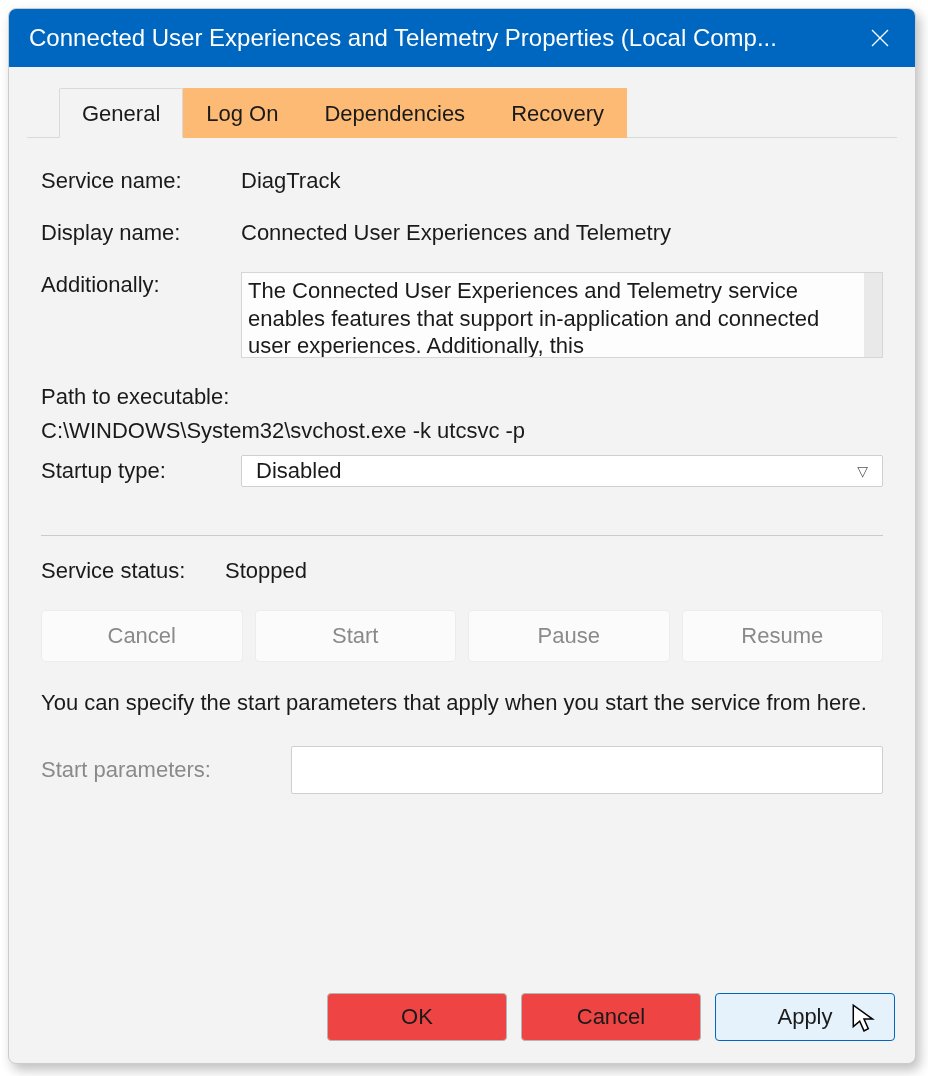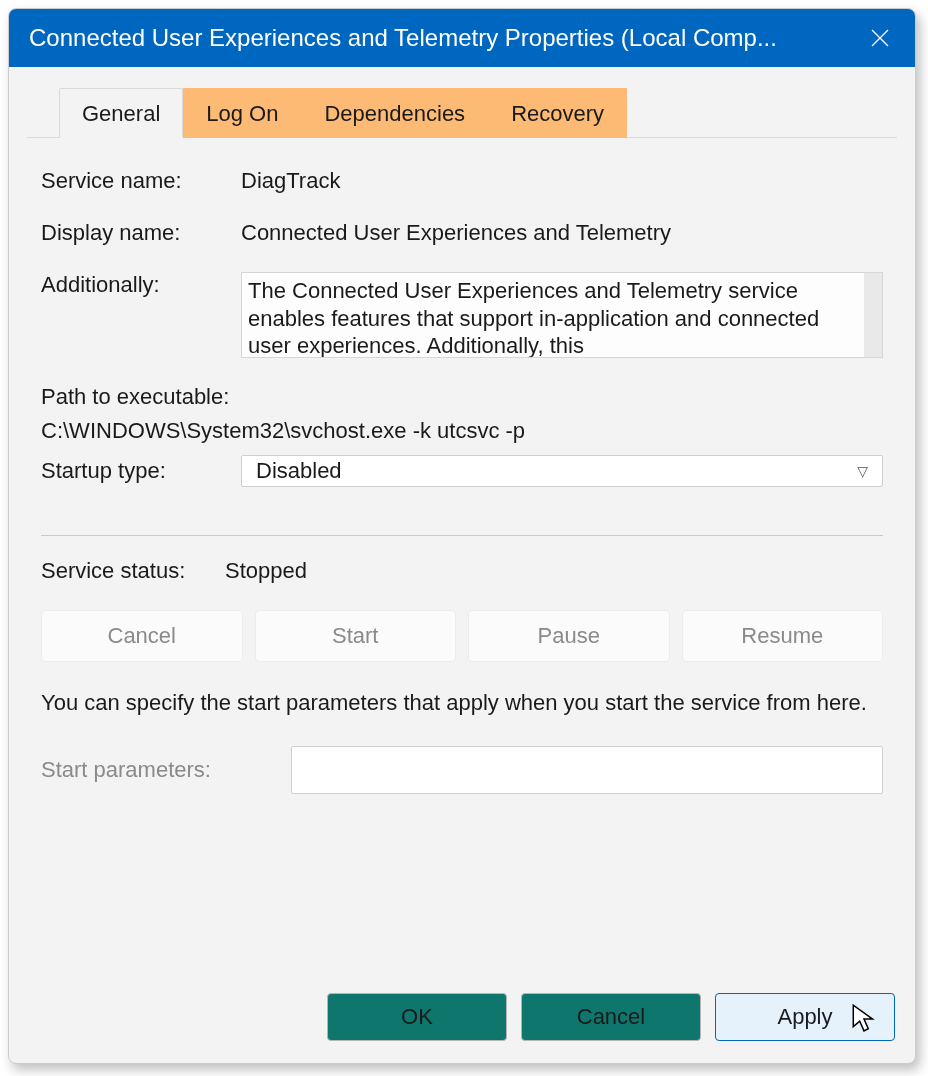--- a/index.html
+++ b/index.html
@@ -189,21 +189,21 @@
       display: flex;
       justify-content: flex-end;
       gap: 14px;
       padding: 16px 20px 22px 20px;
       position: relative;
     }
     .footer-btn {
       width: 180px;
       height: 48px;
       border: 1px solid #b5b5b5;
-      background: #0f766e;
+      background: #ef4444;
       font-size: 22px;
       color: #1a1a1a;
       border-radius: 4px;
       cursor: pointer;
     }
     .footer-btn.primary {
       border: 1px solid #0067c0;
       background: #e5f1fb;
     }
     .cursor {

